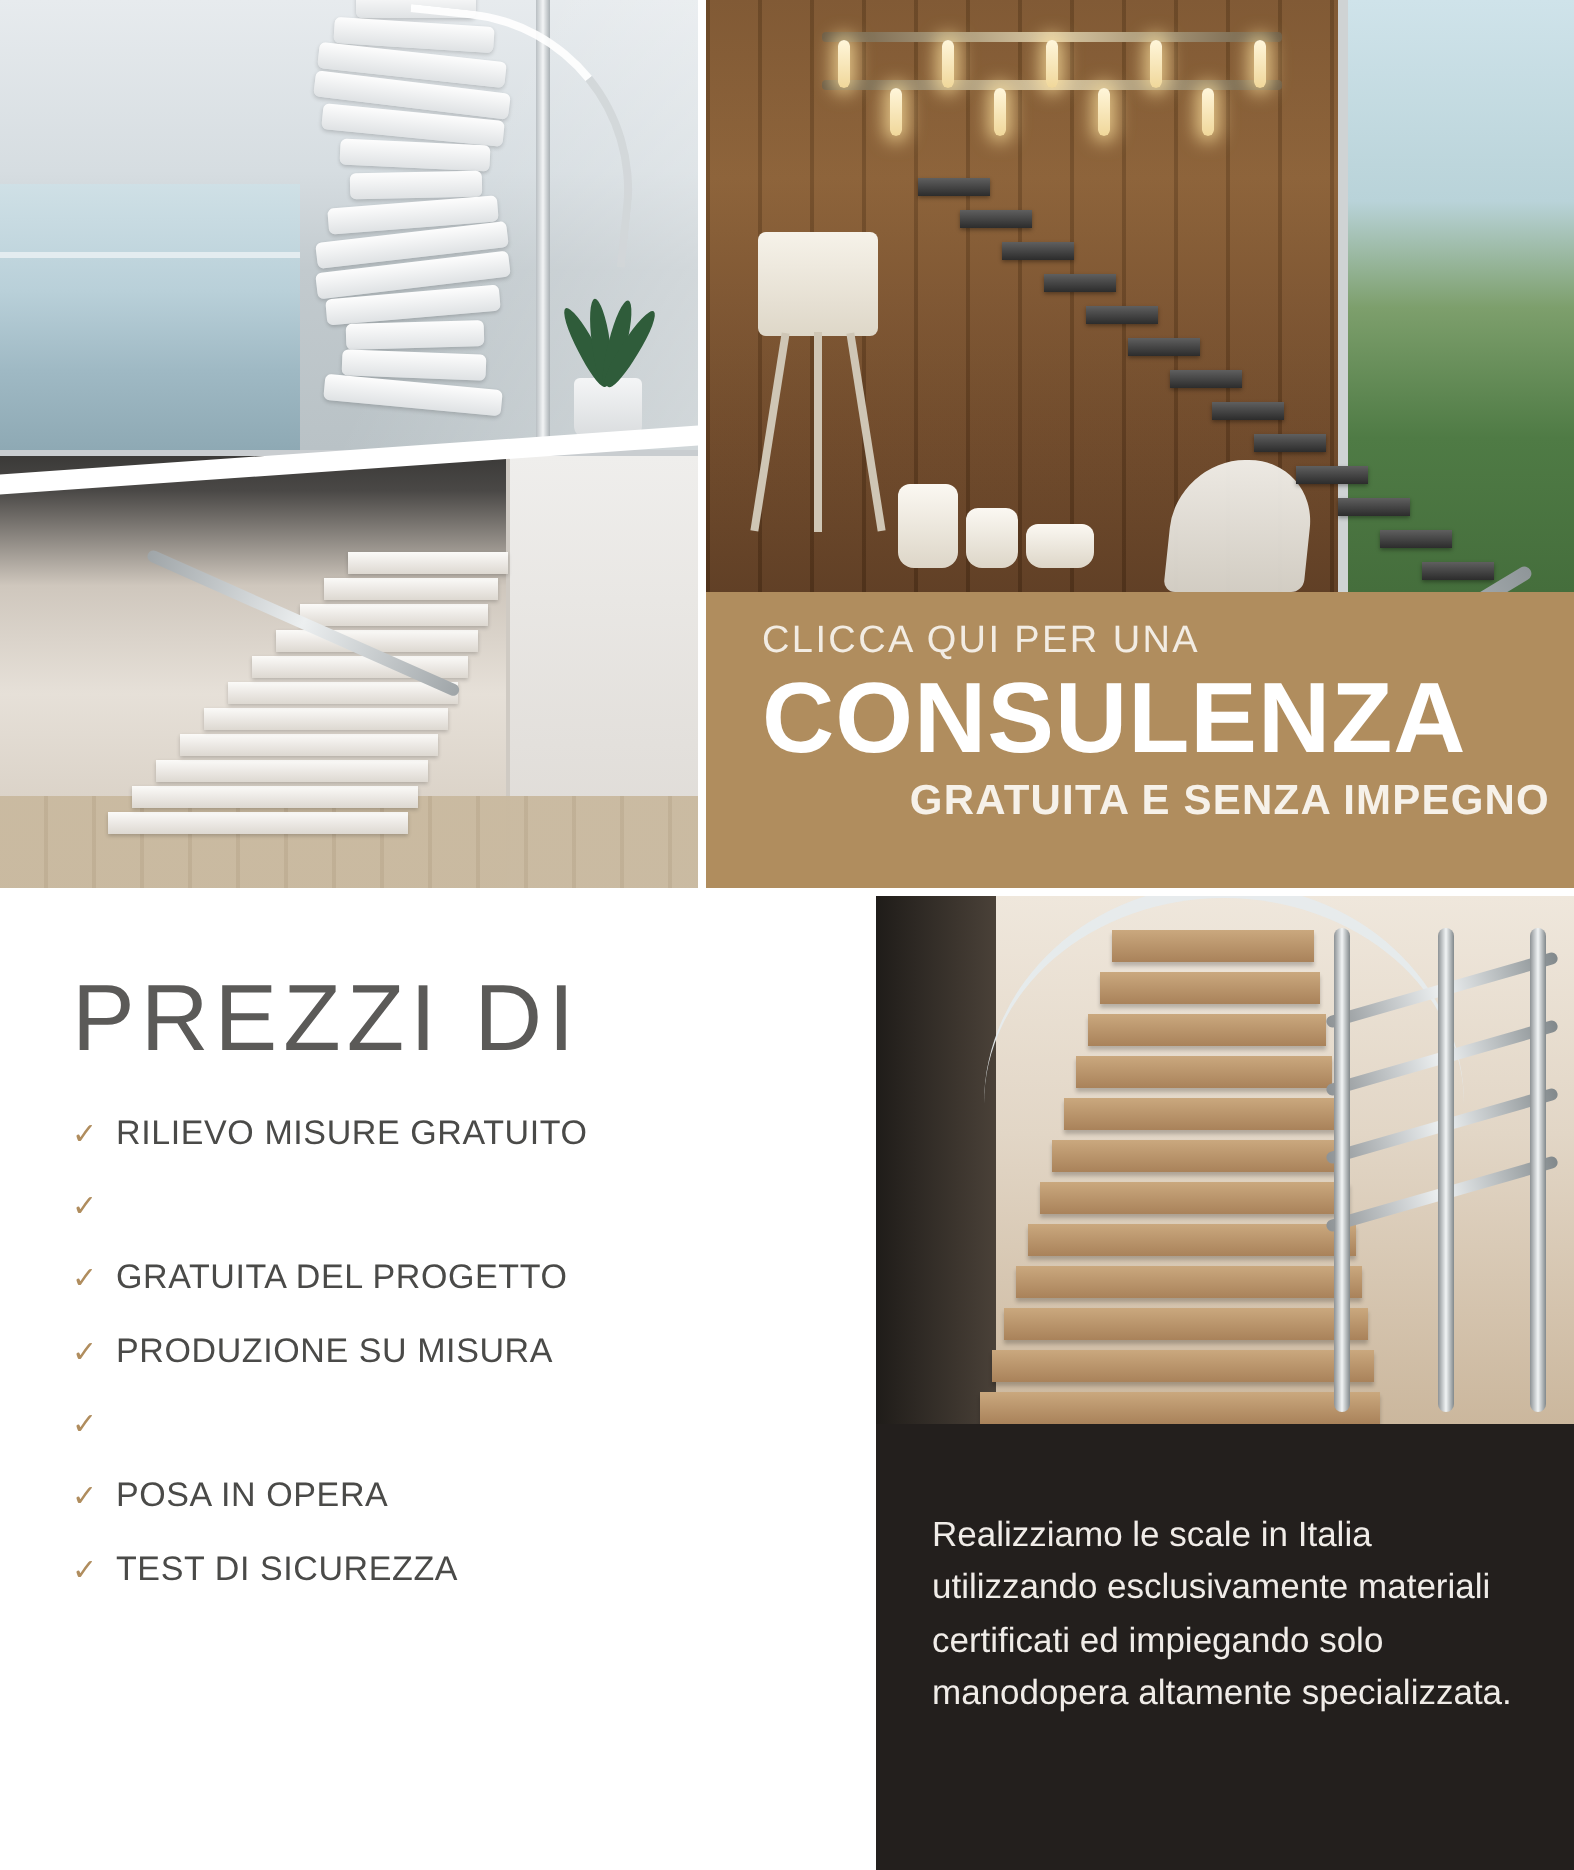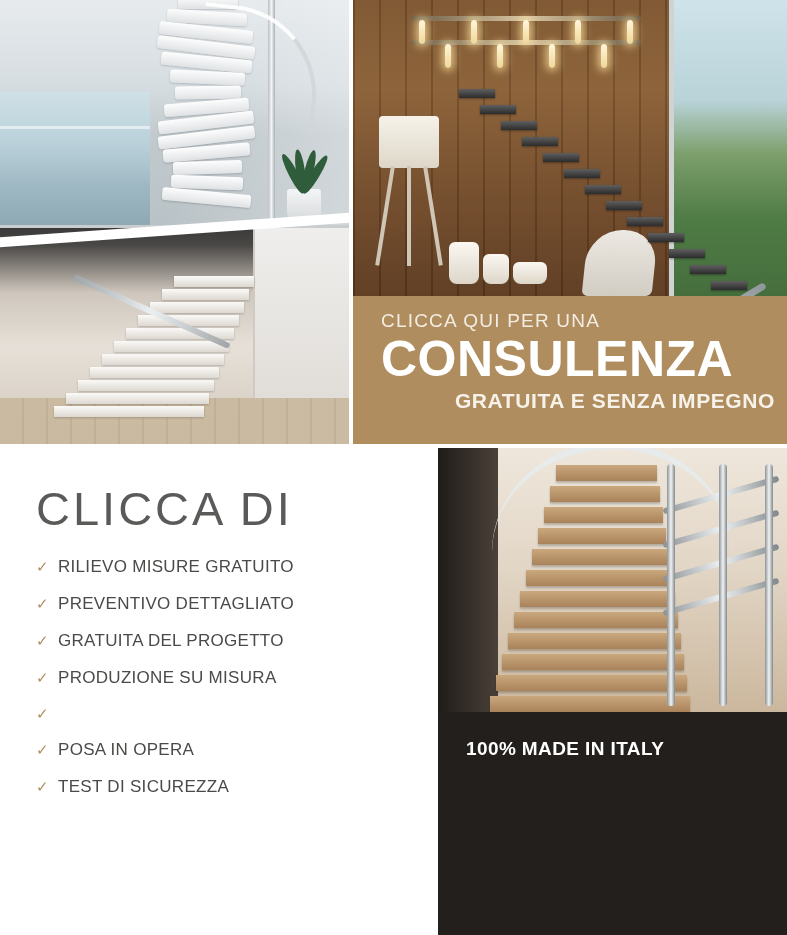--- a/index.html
+++ b/index.html
@@ -437,29 +437,28 @@
     <div class="tr-stringer"></div>
   </div>
 
   <div class="cta">
     <div class="cta-top">CLICCA QUI PER UNA</div>
     <div class="cta-main">CONSULENZA</div>
     <div class="cta-sub">GRATUITA E SENZA IMPEGNO</div>
   </div>
 
   <div class="panel-left">
-    <div class="prezzi">CLICCA DI</div>
+    <div class="prezzi">PREZZI DI</div>
     <ul class="bullets" id="bulletList">
         <li>
           <span class="tick">✓</span>
           <span>RILIEVO MISURE GRATUITO</span>
         </li>
         <li>
           <span class="tick">✓</span>
-          <span>PREVENTIVO DETTAGLIATO</span>
         </li>
         <li>
           <span class="tick">✓</span>
           <span>GRATUITA DEL PROGETTO</span>
         </li>
         <li>
           <span class="tick">✓</span>
           <span>PRODUZIONE SU MISURA</span>
         </li>
         <li>
@@ -499,16 +498,16 @@
         <div class="horz" style="top: 62px;"></div>
         <div class="horz" style="top: 96px;"></div>
         <div class="horz" style="top: 130px;"></div>
         <div class="vert" style="left: 6px;"></div>
         <div class="vert" style="left: 58px;"></div>
         <div class="vert" style="left: 104px;"></div>
       </div>
   </div>
 
   <div class="panel-dark">
-    <div class="made-in">100% MADE IN ITALY</div>
+    <div class="dark-body">Realizziamo le scale in Italia utilizzando esclusivamente materiali certificati ed impiegando solo manodopera altamente specializzata.</div>
   </div>
 
 </div>
 
 </body></html>

